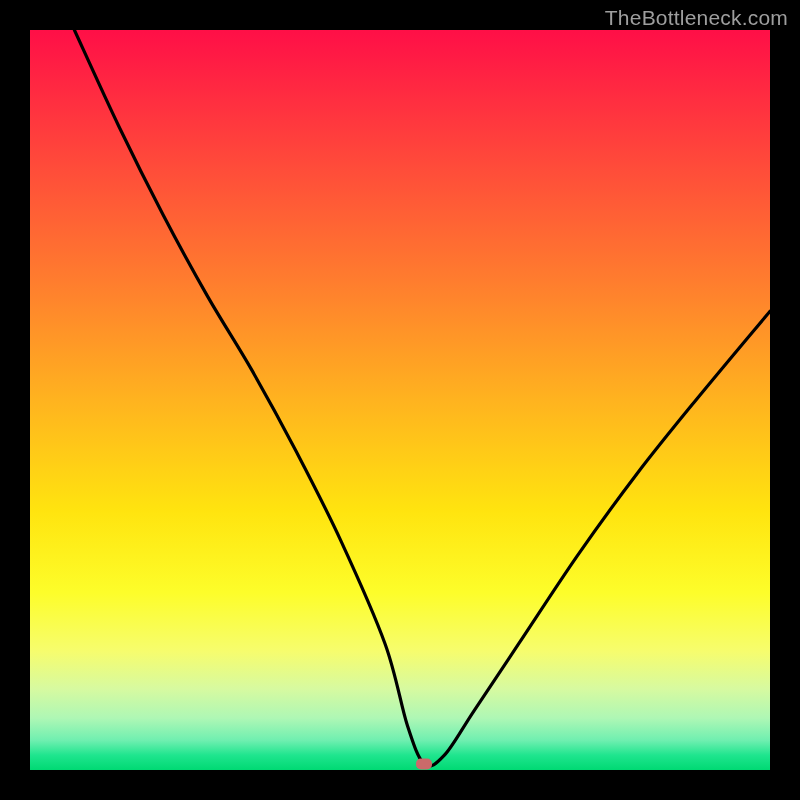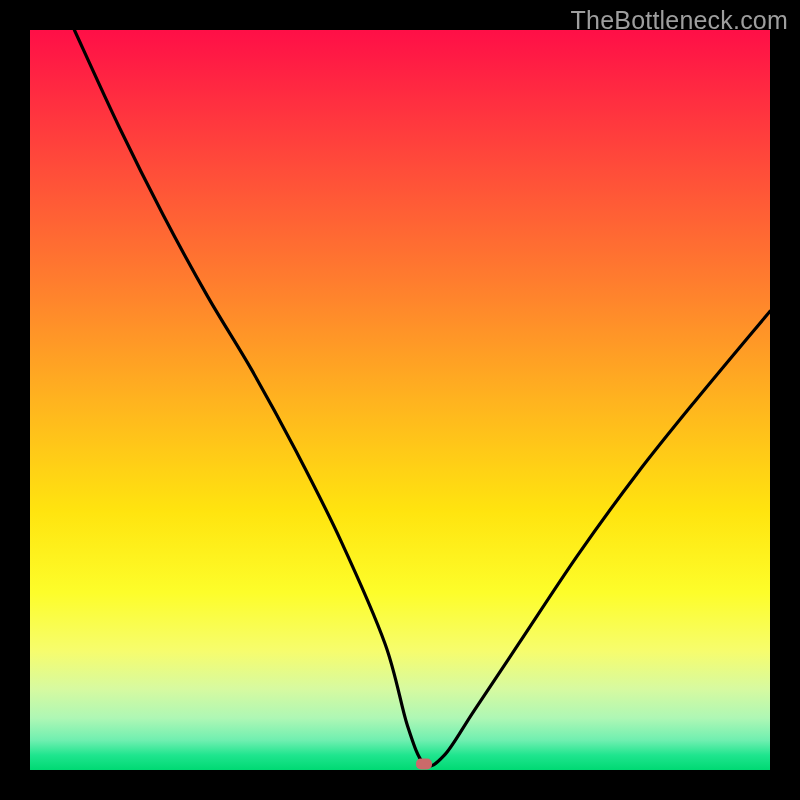--- a/index.html
+++ b/index.html
@@ -52,21 +52,21 @@
     height: 11px;
     background: #cb6a6a;
     border-radius: 5px;
     transform: translate(-50%, -50%);
   }
   .watermark {
     position: absolute;
     top: 6px;
     right: 12px;
     color: #9e9e9e;
-    font-size: 25px;
+    font-size: 21px;
     letter-spacing: 0.2px;
     user-select: none;
   }
 </style>
 </head>
 <body>
 
 <div class="frame">
 
   <div class="plot-area">

